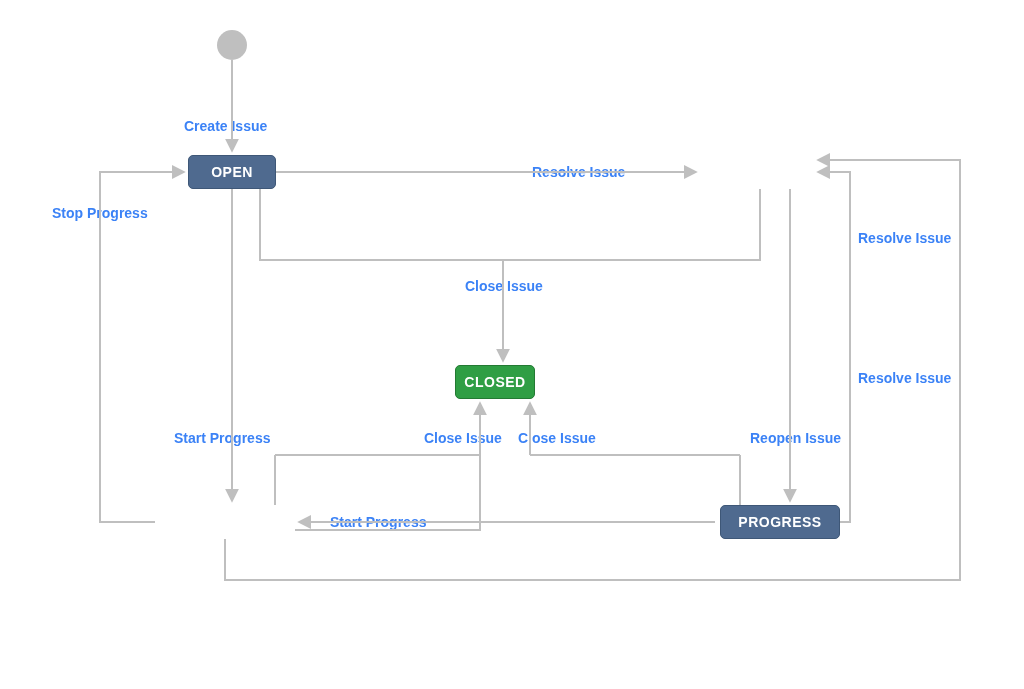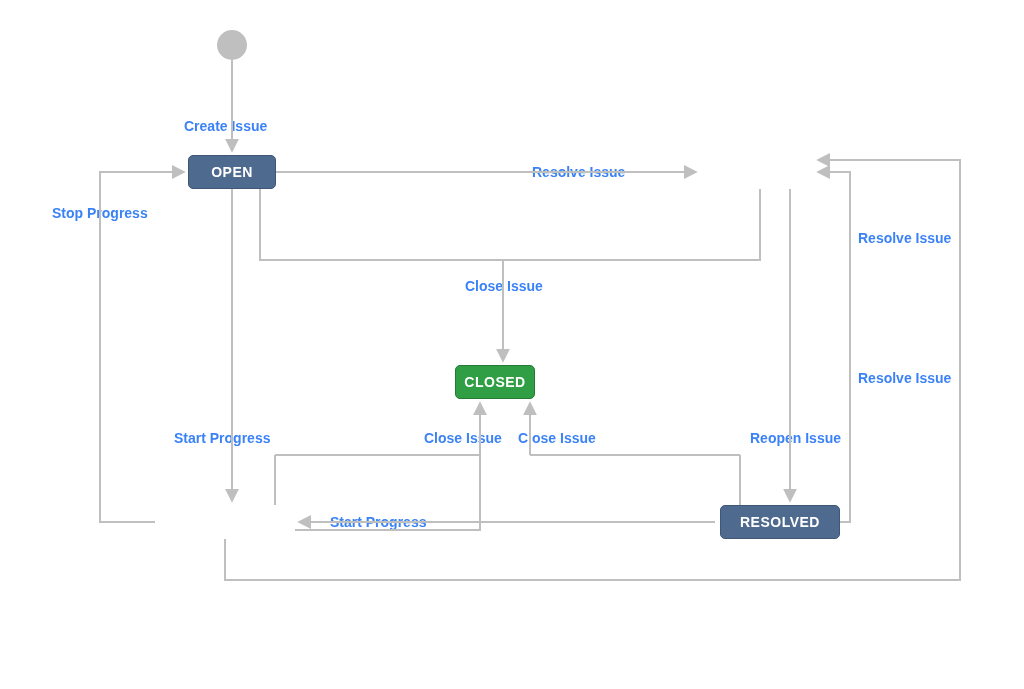--- a/index.html
+++ b/index.html
@@ -62,21 +62,21 @@
 
   <div class="start-dot" style="left:217px; top:30px;"></div>
 
   <div class="node node-blue" style="left:188px; top:155px; width:88px;">
     <span>OPEN</span>
   </div>
   <div class="node node-green" style="left:455px; top:365px; width:80px;">
     <span>CLOSED</span>
   </div>
   <div class="node node-blue" style="left:720px; top:505px; width:120px;">
-    <span>RESOLVED</span>
+    <span>PROGRESS</span>
   </div>
 
   <div class="label" style="left:184px; top:118px;">Create Issue</div>
   <div class="label" style="left:532px; top:164px;">Resolve Issue</div>
   <div class="label" style="left:52px;  top:205px;">Stop Progress</div>
   <div class="label" style="left:465px; top:278px;">Close Issue</div>
   <div class="label" style="left:858px; top:230px;">Resolve Issue</div>
   <div class="label" style="left:858px; top:370px;">Resolve Issue</div>
   <div class="label" style="left:174px; top:430px;">Start Progress</div>
   <div class="label" style="left:424px; top:430px;">Close Issue</div>

